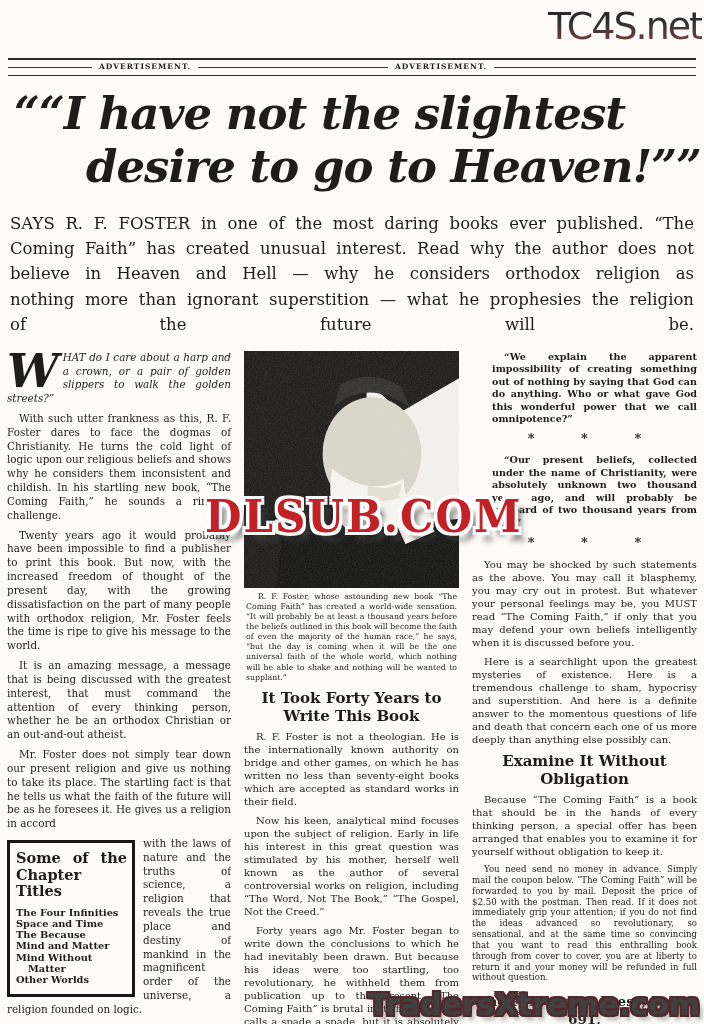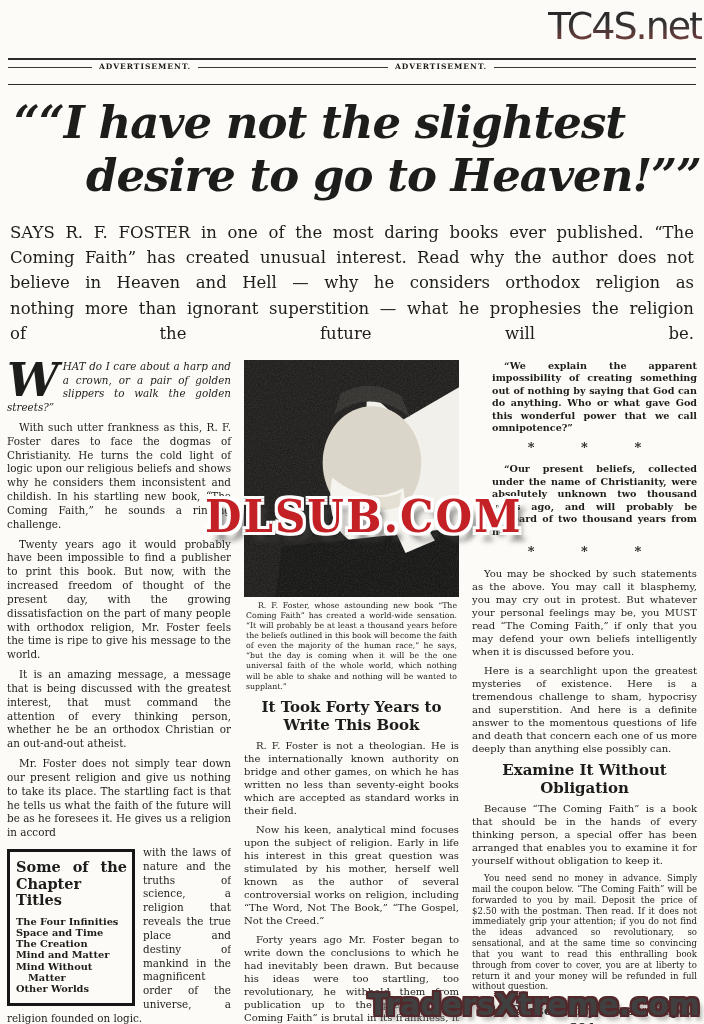--- a/index.html
+++ b/index.html
@@ -34,21 +34,21 @@
     position:absolute; right:4px; bottom:2px; z-index:9;
     font-family:"DejaVu Sans", sans-serif; font-weight:bold;
     font-size:30px; color:#404040;
     text-shadow:
       -2px -2px 0 #53282b, 2px -2px 0 #53282b, -2px 2px 0 #53282b, 2px 2px 0 #53282b,
       0 -2px 0 #53282b, 0 2px 0 #53282b, -2px 0 0 #53282b, 2px 0 0 #53282b,
       4px 5px 4px rgba(120,120,120,.6);
   }
   
   .masthead {
-    position:relative; margin:58px 8px 0 8px; height:27px;
+    position:relative; margin:58px 8px 0 8px; height:18px;
     border-top:2px solid #2a2a2a; border-bottom:1.5px solid #2a2a2a;
   }
   .masthead::before {
     content:""; position:absolute; left:0; right:0; top:7px;
     border-top:1px solid #3a3a3a;
   }
   .adlabel {
     position:absolute; top:2px; background:#fcfbf7; padding:0 7px;
     font-family:"DejaVu Serif", serif; font-weight:bold;
     font-size:7.5px; letter-spacing:1px;
@@ -143,21 +143,21 @@
       <p>With such utter frankness as this, R. F. Foster dares to face the dogmas of Christianity.  He turns the cold light of logic upon our religious beliefs and shows why he considers them inconsistent and childish.  In his startling new book, “The Coming Faith,” he sounds a ringing challenge.</p>
       <p>Twenty years ago it would probably have been impossible to find a publisher to print this book.  But now, with the increased freedom of thought of the present day, with the growing dissatisfaction on the part of many people with orthodox religion, Mr. Foster feels the time is ripe to give his message to the world.</p>
       <p>It is an amazing message, a message that is being discussed with the greatest interest, that must command the attention of every thinking person, whether he be an orthodox Christian or an out-and-out atheist.</p>
       <p>Mr. Foster does not simply tear down our present religion and give us nothing to take its place.  The startling fact is that he tells us what the faith of the future will be as he foresees it.  He gives us a religion in accord</p>
       <div class="wrapzone">
         <div class="chapterbox">
           <div class="cb-title">Some of the Chapter Titles</div>
           <div>
               <div class="cb-item">The Four Infinities</div>
               <div class="cb-item">Space and Time</div>
-              <div class="cb-item">The Creation</div>
+              <div class="cb-item">The Because</div>
               <div class="cb-item">Mind and Matter</div>
               <div class="cb-item">Mind Without Matter</div>
               <div class="cb-item">Other Worlds</div>
             </div>
         </div>
         <p class="wrap-p">with the laws of nature and the truths of science, a religion that reveals the true place and destiny of mankind in the magnificent order of the universe, a religion founded on logic.</p>
 
       </div>
     </div>
 

